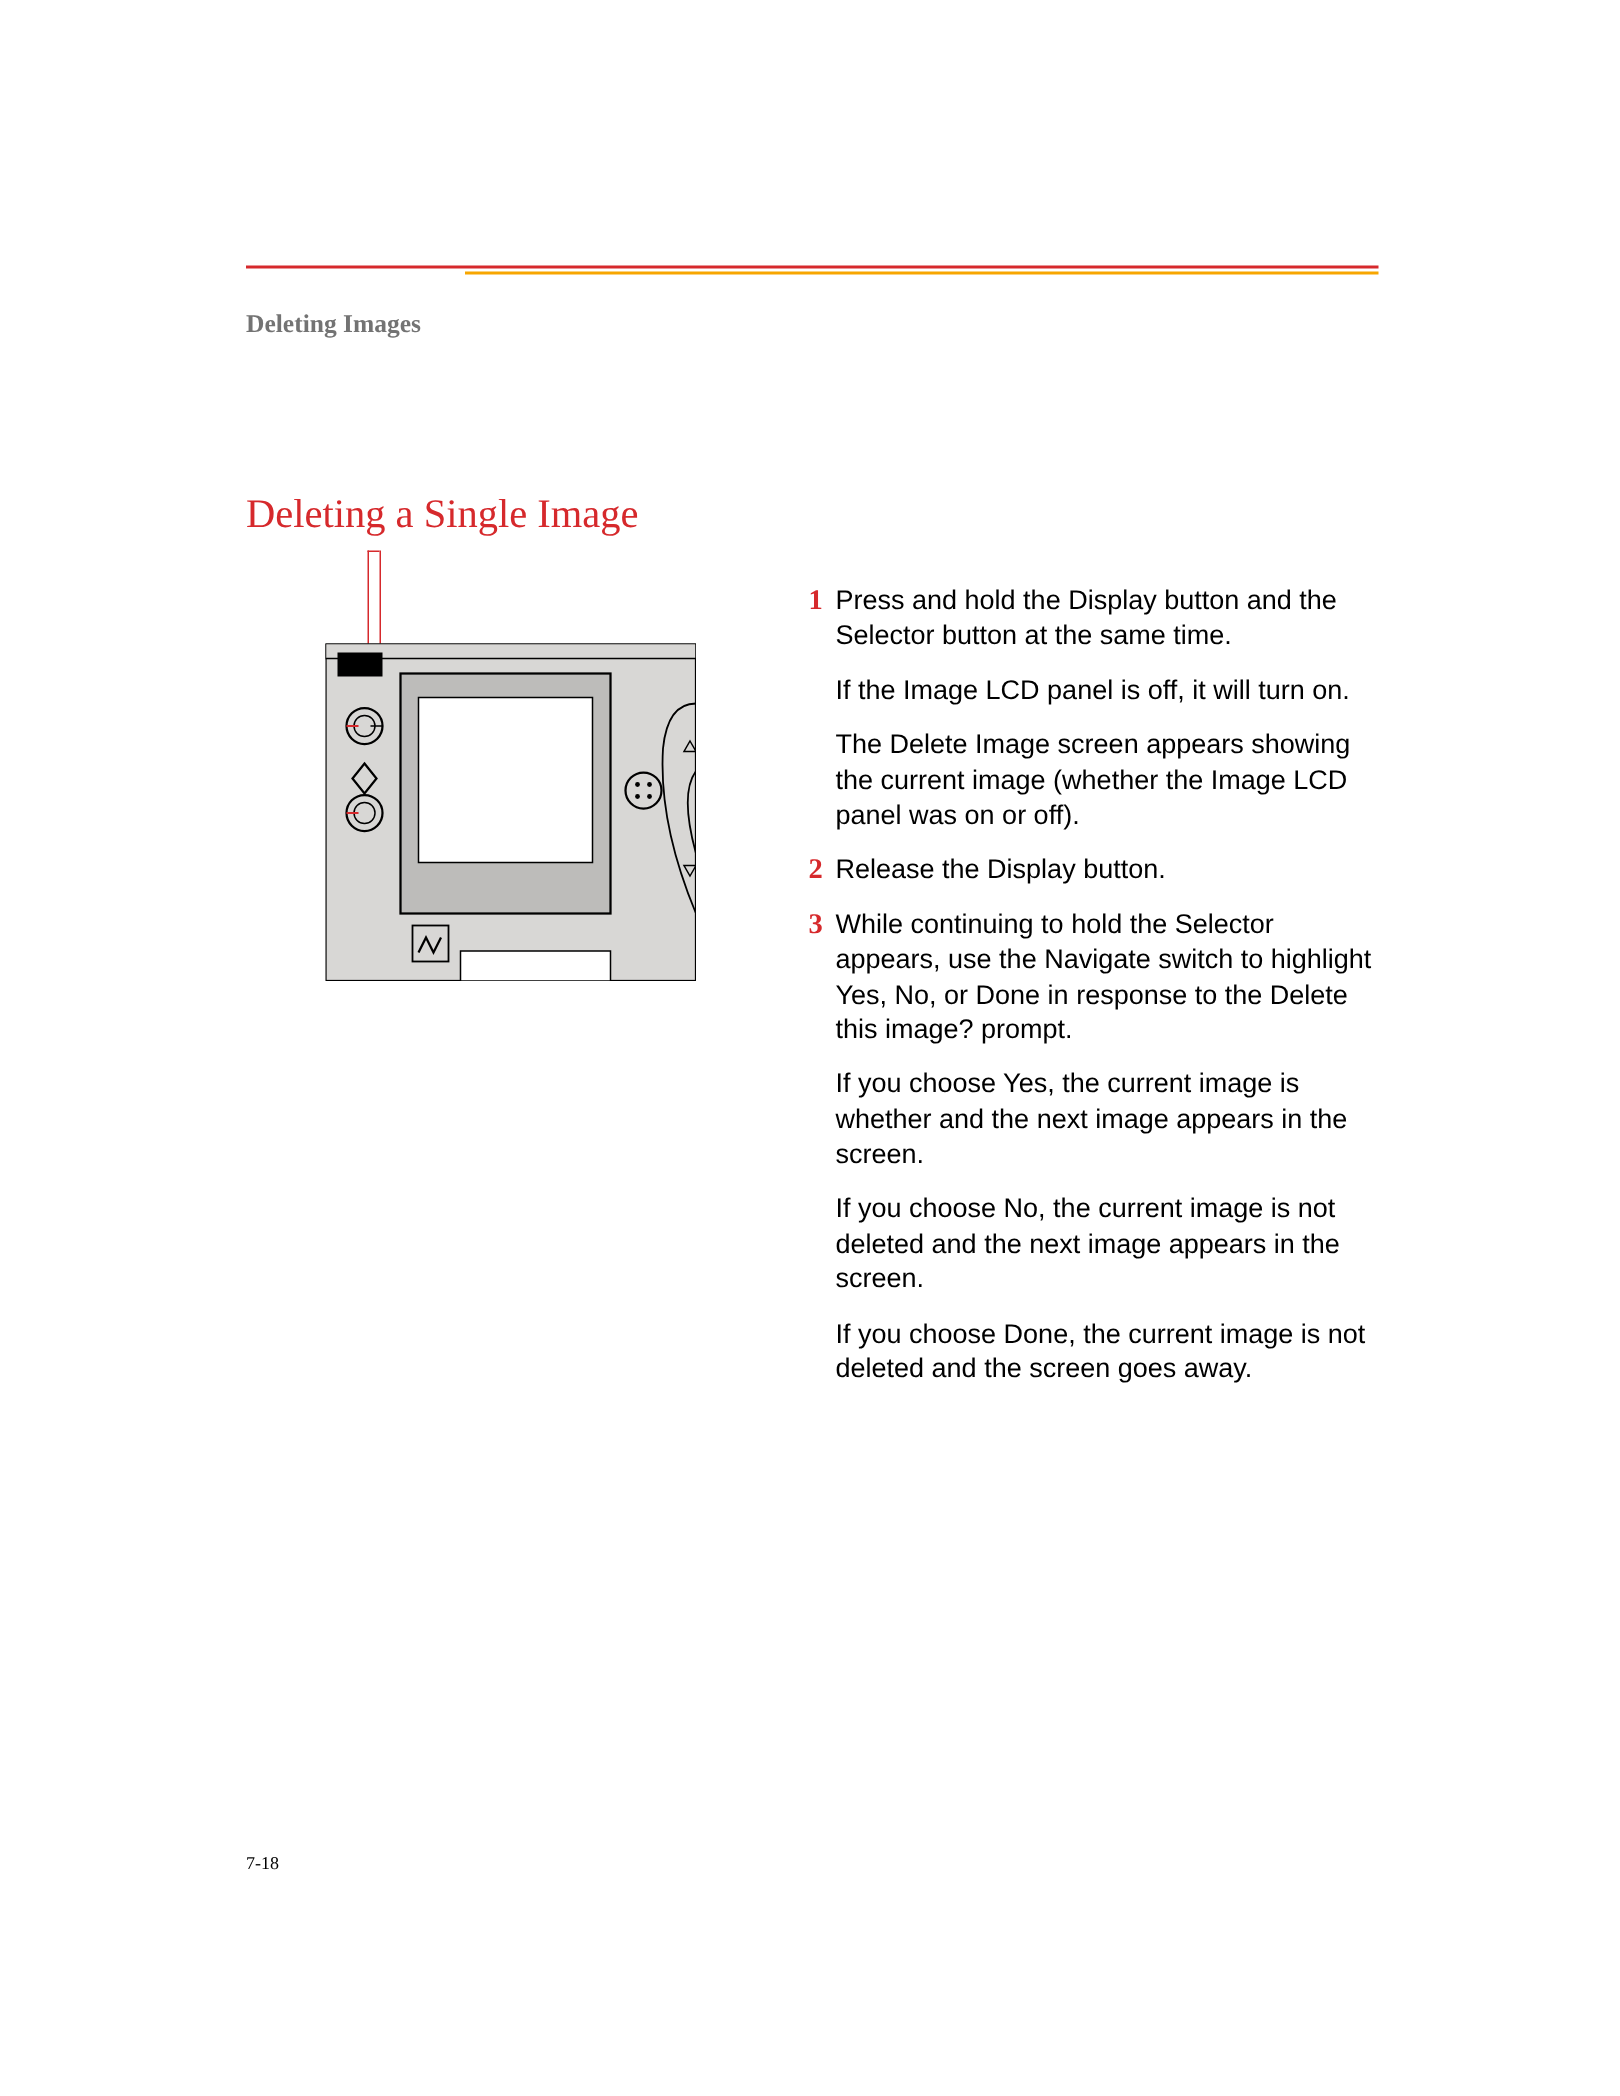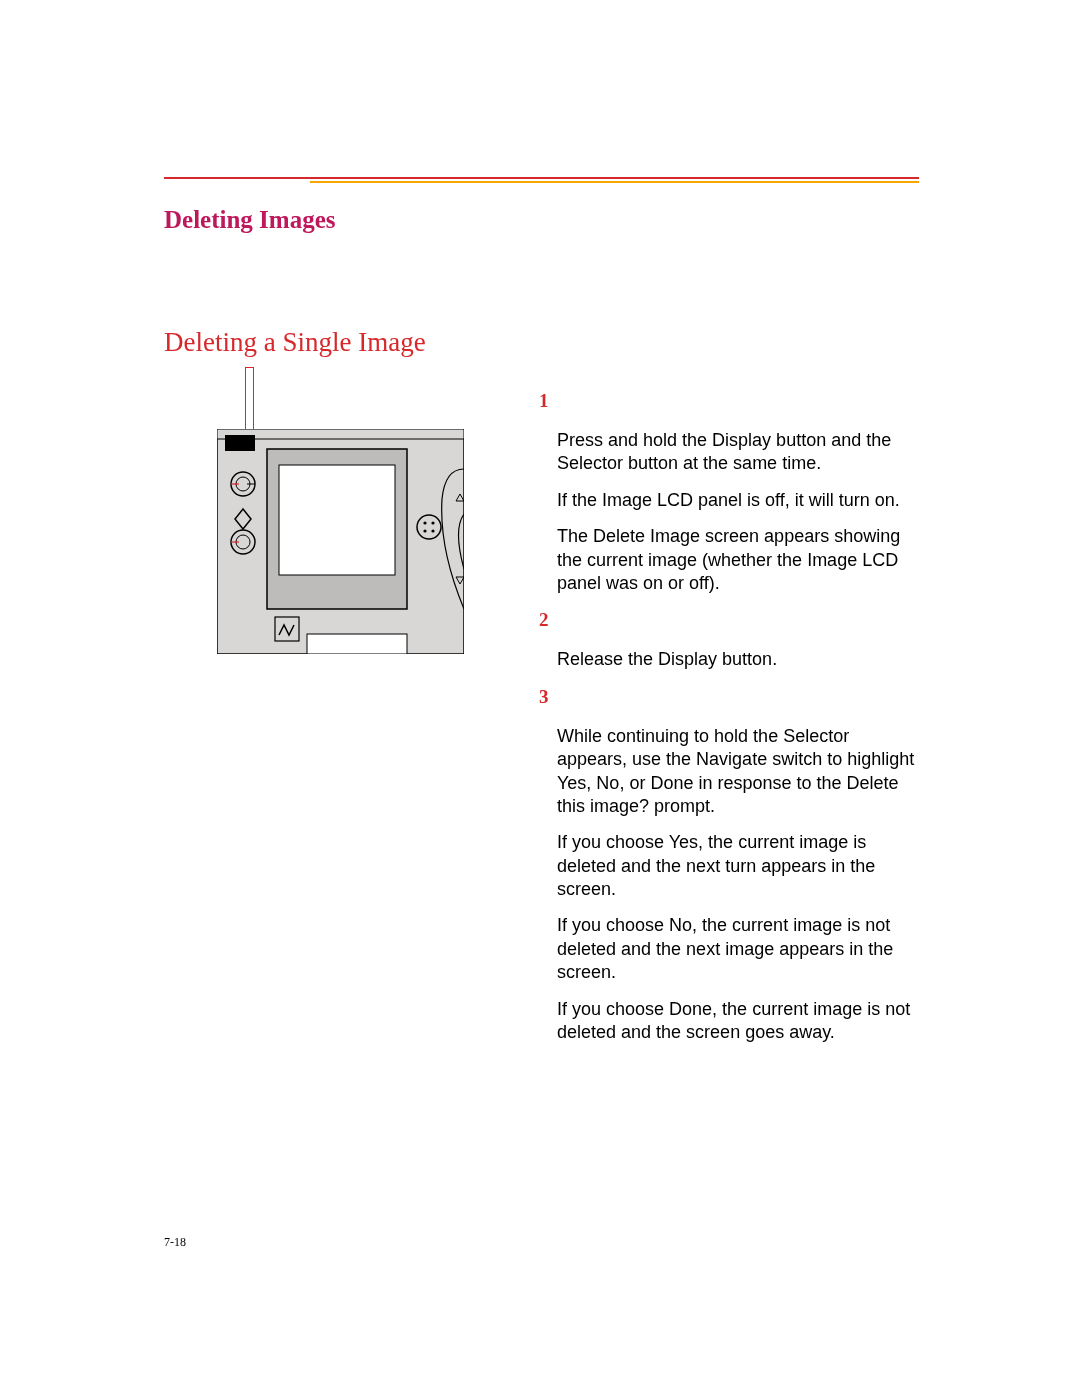--- a/index.html
+++ b/index.html
@@ -1,34 +1,34 @@
 <!DOCTYPE html>
 <html><head>
 <meta charset="utf-8">
 <style>
   * { box-sizing: border-box; margin: 0; padding: 0; }
   html, body { width: 1080px; height: 1397px; background: #fff; font-family: "Times New Roman", Times, serif; color: #000; }
   .page { position: relative; width: 1080px; height: 1397px; }
   .rule-red { position: absolute; left: 164px; top: 177px; width: 755px; height: 2px; background: #d6292c; }
   .rule-gold { position: absolute; left: 310px; top: 181px; width: 609px; height: 2px; background: #f7a600; }
-  .h1 { position: absolute; left: 164px; top: 206px; font-size: 25px; font-weight: bold; color: #be185d; }
+  .h1 { position: absolute; left: 164px; top: 206px; font-size: 17px; font-weight: bold; color: #737373; }
   .intro { position: absolute; left: 164px; top: 249px; width: 756px; font-size: 19px; line-height: 1.28; color: #000; font-family: "Times New Roman", serif; }
   .intro .arial { font-family: Arial, Helvetica, sans-serif; font-size: 18px; }
   .h2 { position: absolute; left: 164px; top: 327px; font-size: 27px; color: #d6292c; font-family: "Times New Roman", serif; }
   .diagram-wrap { position: absolute; left: 217px; top: 367px; width: 247px; height: 288px; }
   .callout-line1 { position: absolute; left: 28px; top: 0; width: 1px; height: 117px; background: #d6292c; }
   .callout-line2 { position: absolute; left: 36px; top: 0; width: 1px; height: 175px; background: #d6292c; }
   .callout-h { position: absolute; left: 28px; top: 0; width: 8px; height: 1px; background: #d6292c; }
   .diagram { position: absolute; left: 0; top: 62px; width: 247px; height: 225px; }
   .steps { position: absolute; left: 539px; top: 389px; width: 382px; font-family: Arial, Helvetica, sans-serif; font-size: 18px; line-height: 1.3; color: #000; }
   .step-num { font-family: "Times New Roman", serif; font-weight: bold; color: #d6292c; font-size: 19px; display: inline-block; width: 18px; vertical-align: top; }
   .pagenum { position: absolute; left: 164px; bottom: 147px; font-size: 12px; font-family: "Times New Roman", serif; }
   .steps-block { display: flex; }
   .num-col { width: 18px; flex: 0 0 18px; }
-  .txt-col { flex: 1; margin-top: 40px; }
+  .txt-col { flex: 1; }
   .txt-col p { margin-bottom: 13px; }
 </style>
 </head>
 <body>
 
 <div class="page">
   <div class="rule-red"></div>
   <div class="rule-gold"></div>
 
   <div class="h1">Deleting Images</div>
@@ -92,21 +92,21 @@
     <div class="steps-block">
       <div class="num-col"><span class="step-num">2</span></div>
       <div class="txt-col">
         <p>Release the Display button.</p>
       </div>
     </div>
     <div class="steps-block">
       <div class="num-col"><span class="step-num">3</span></div>
       <div class="txt-col">
         <p>While continuing to hold the Selector appears, use the Navigate switch to highlight Yes, No, or Done in response to the  Delete this image?  prompt.</p>
-        <p>If you choose Yes, the current image is deleted and the next turn appears in the screen.</p>
+        <p>If you choose Yes, the current image is whether and the next image appears in the screen.</p>
         <p>If you choose No, the current image is not deleted and the next image appears in the screen.</p>
         <p>If you choose Done, the current image is not deleted and the screen goes away.</p>
       </div>
     </div>
   </div>
 
   <div class="pagenum">7-18</div>
 </div>
 
 </body></html>

